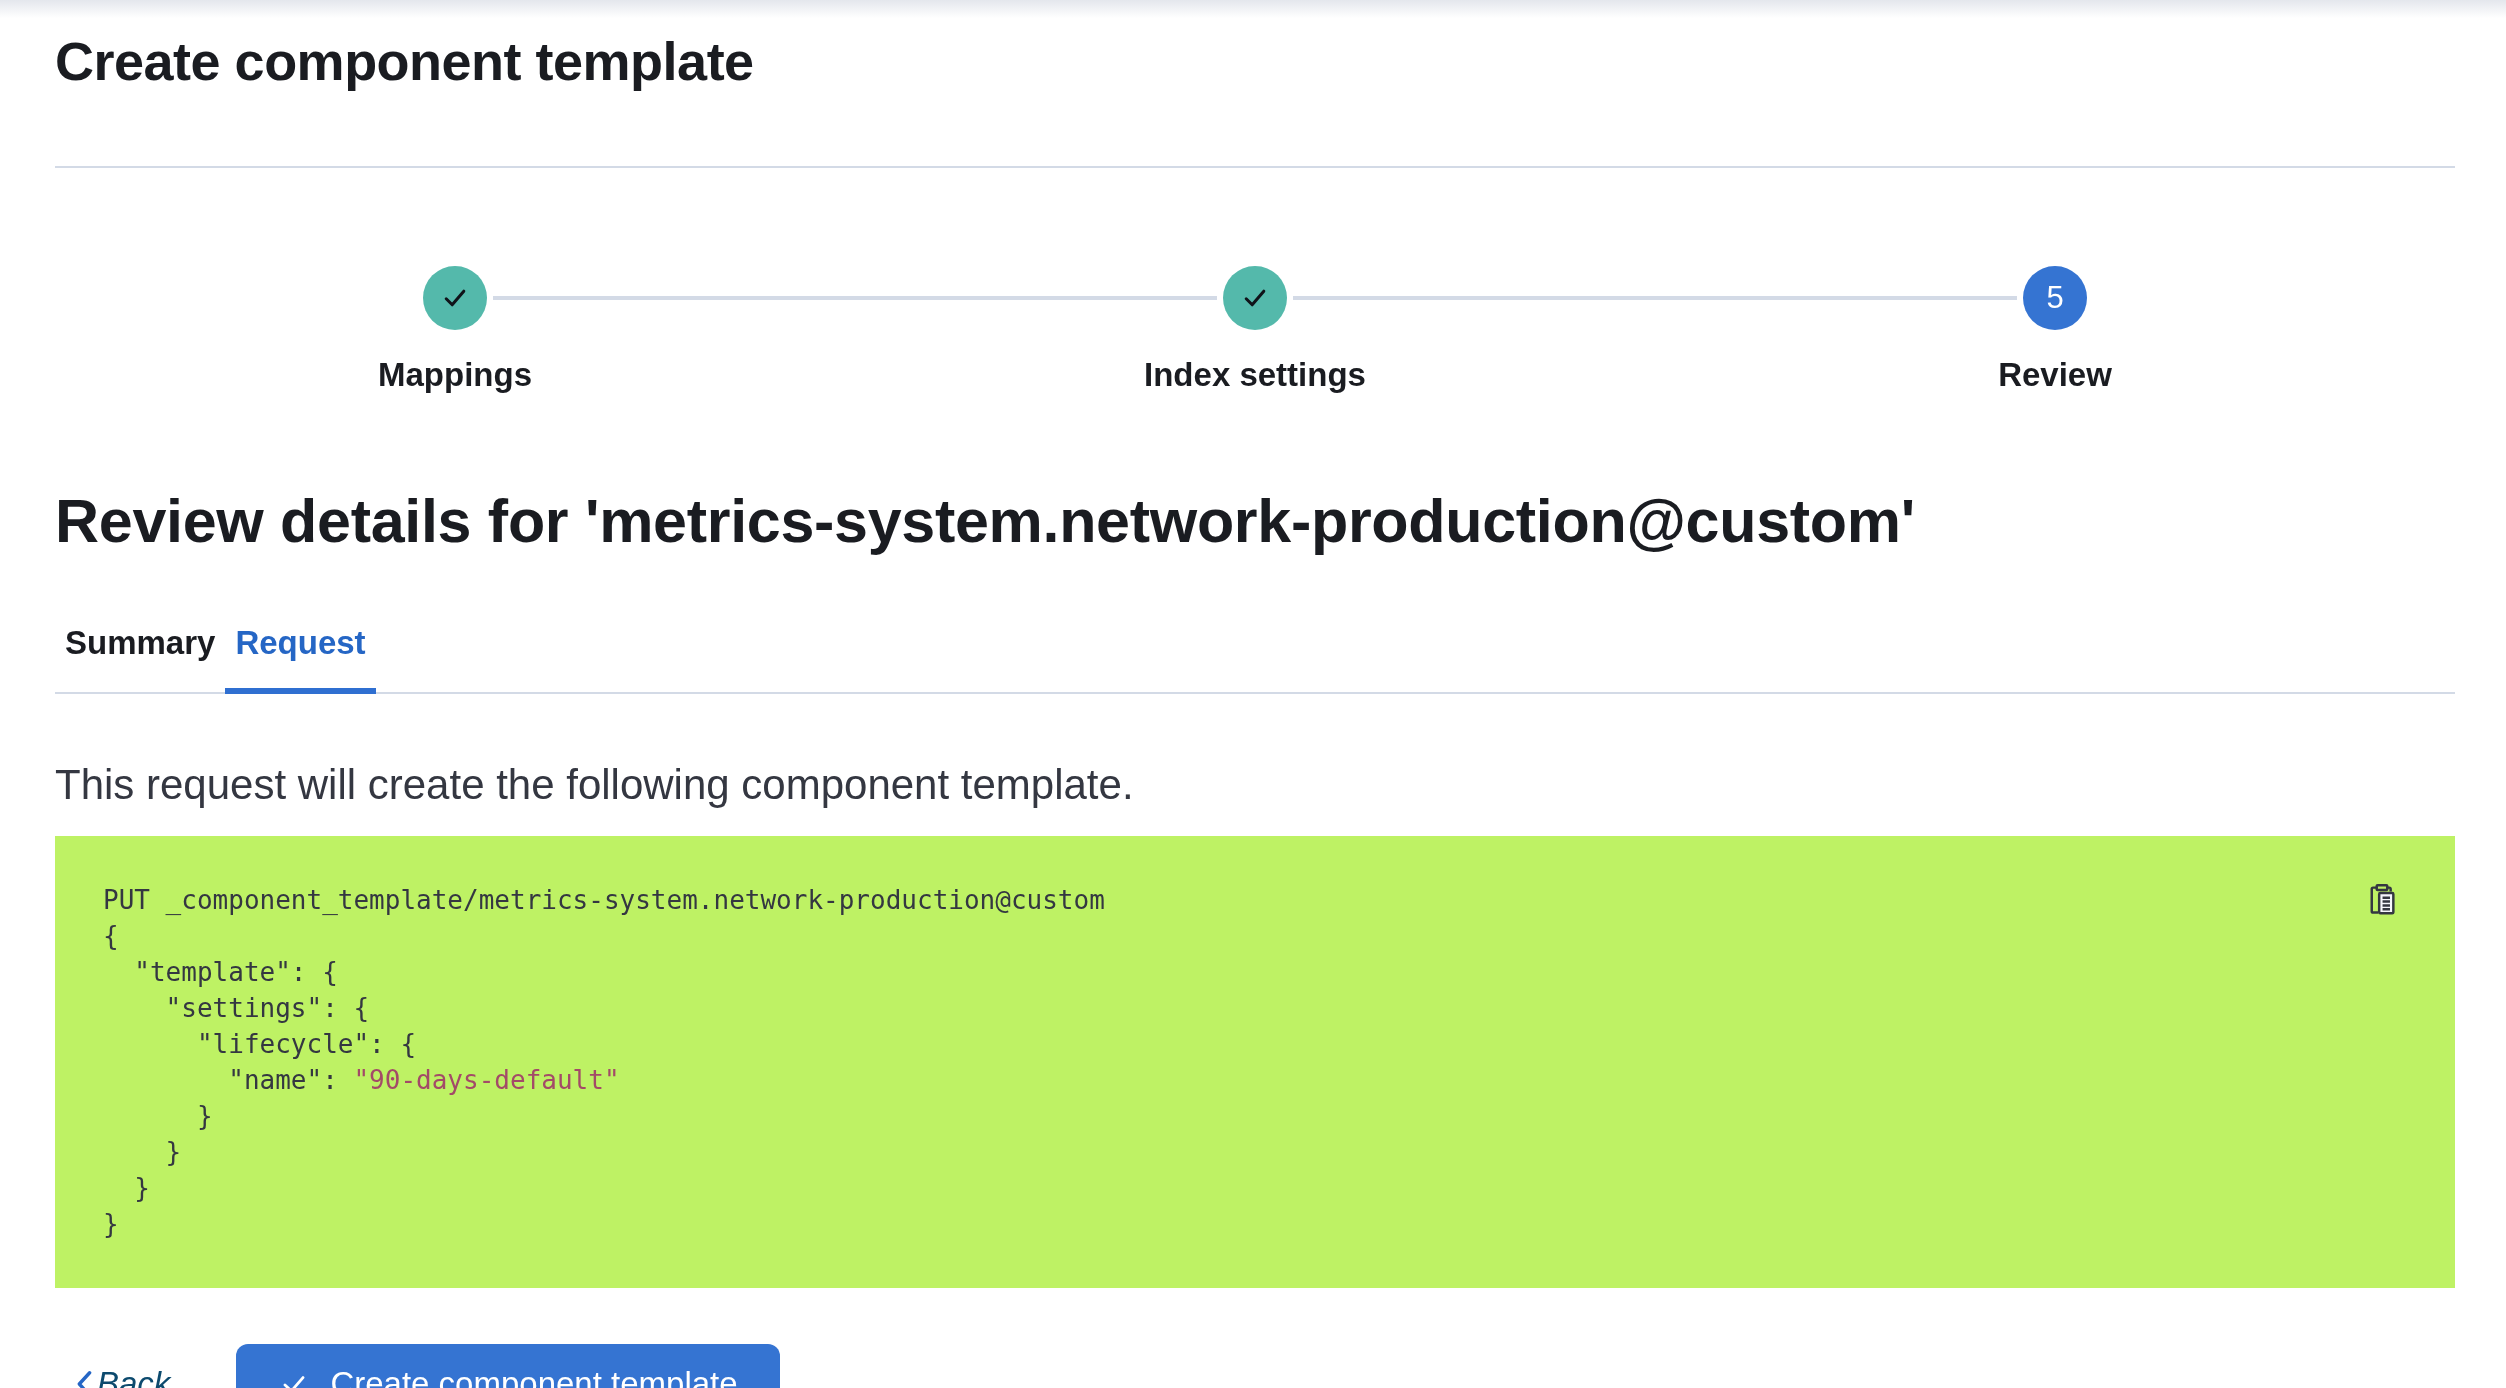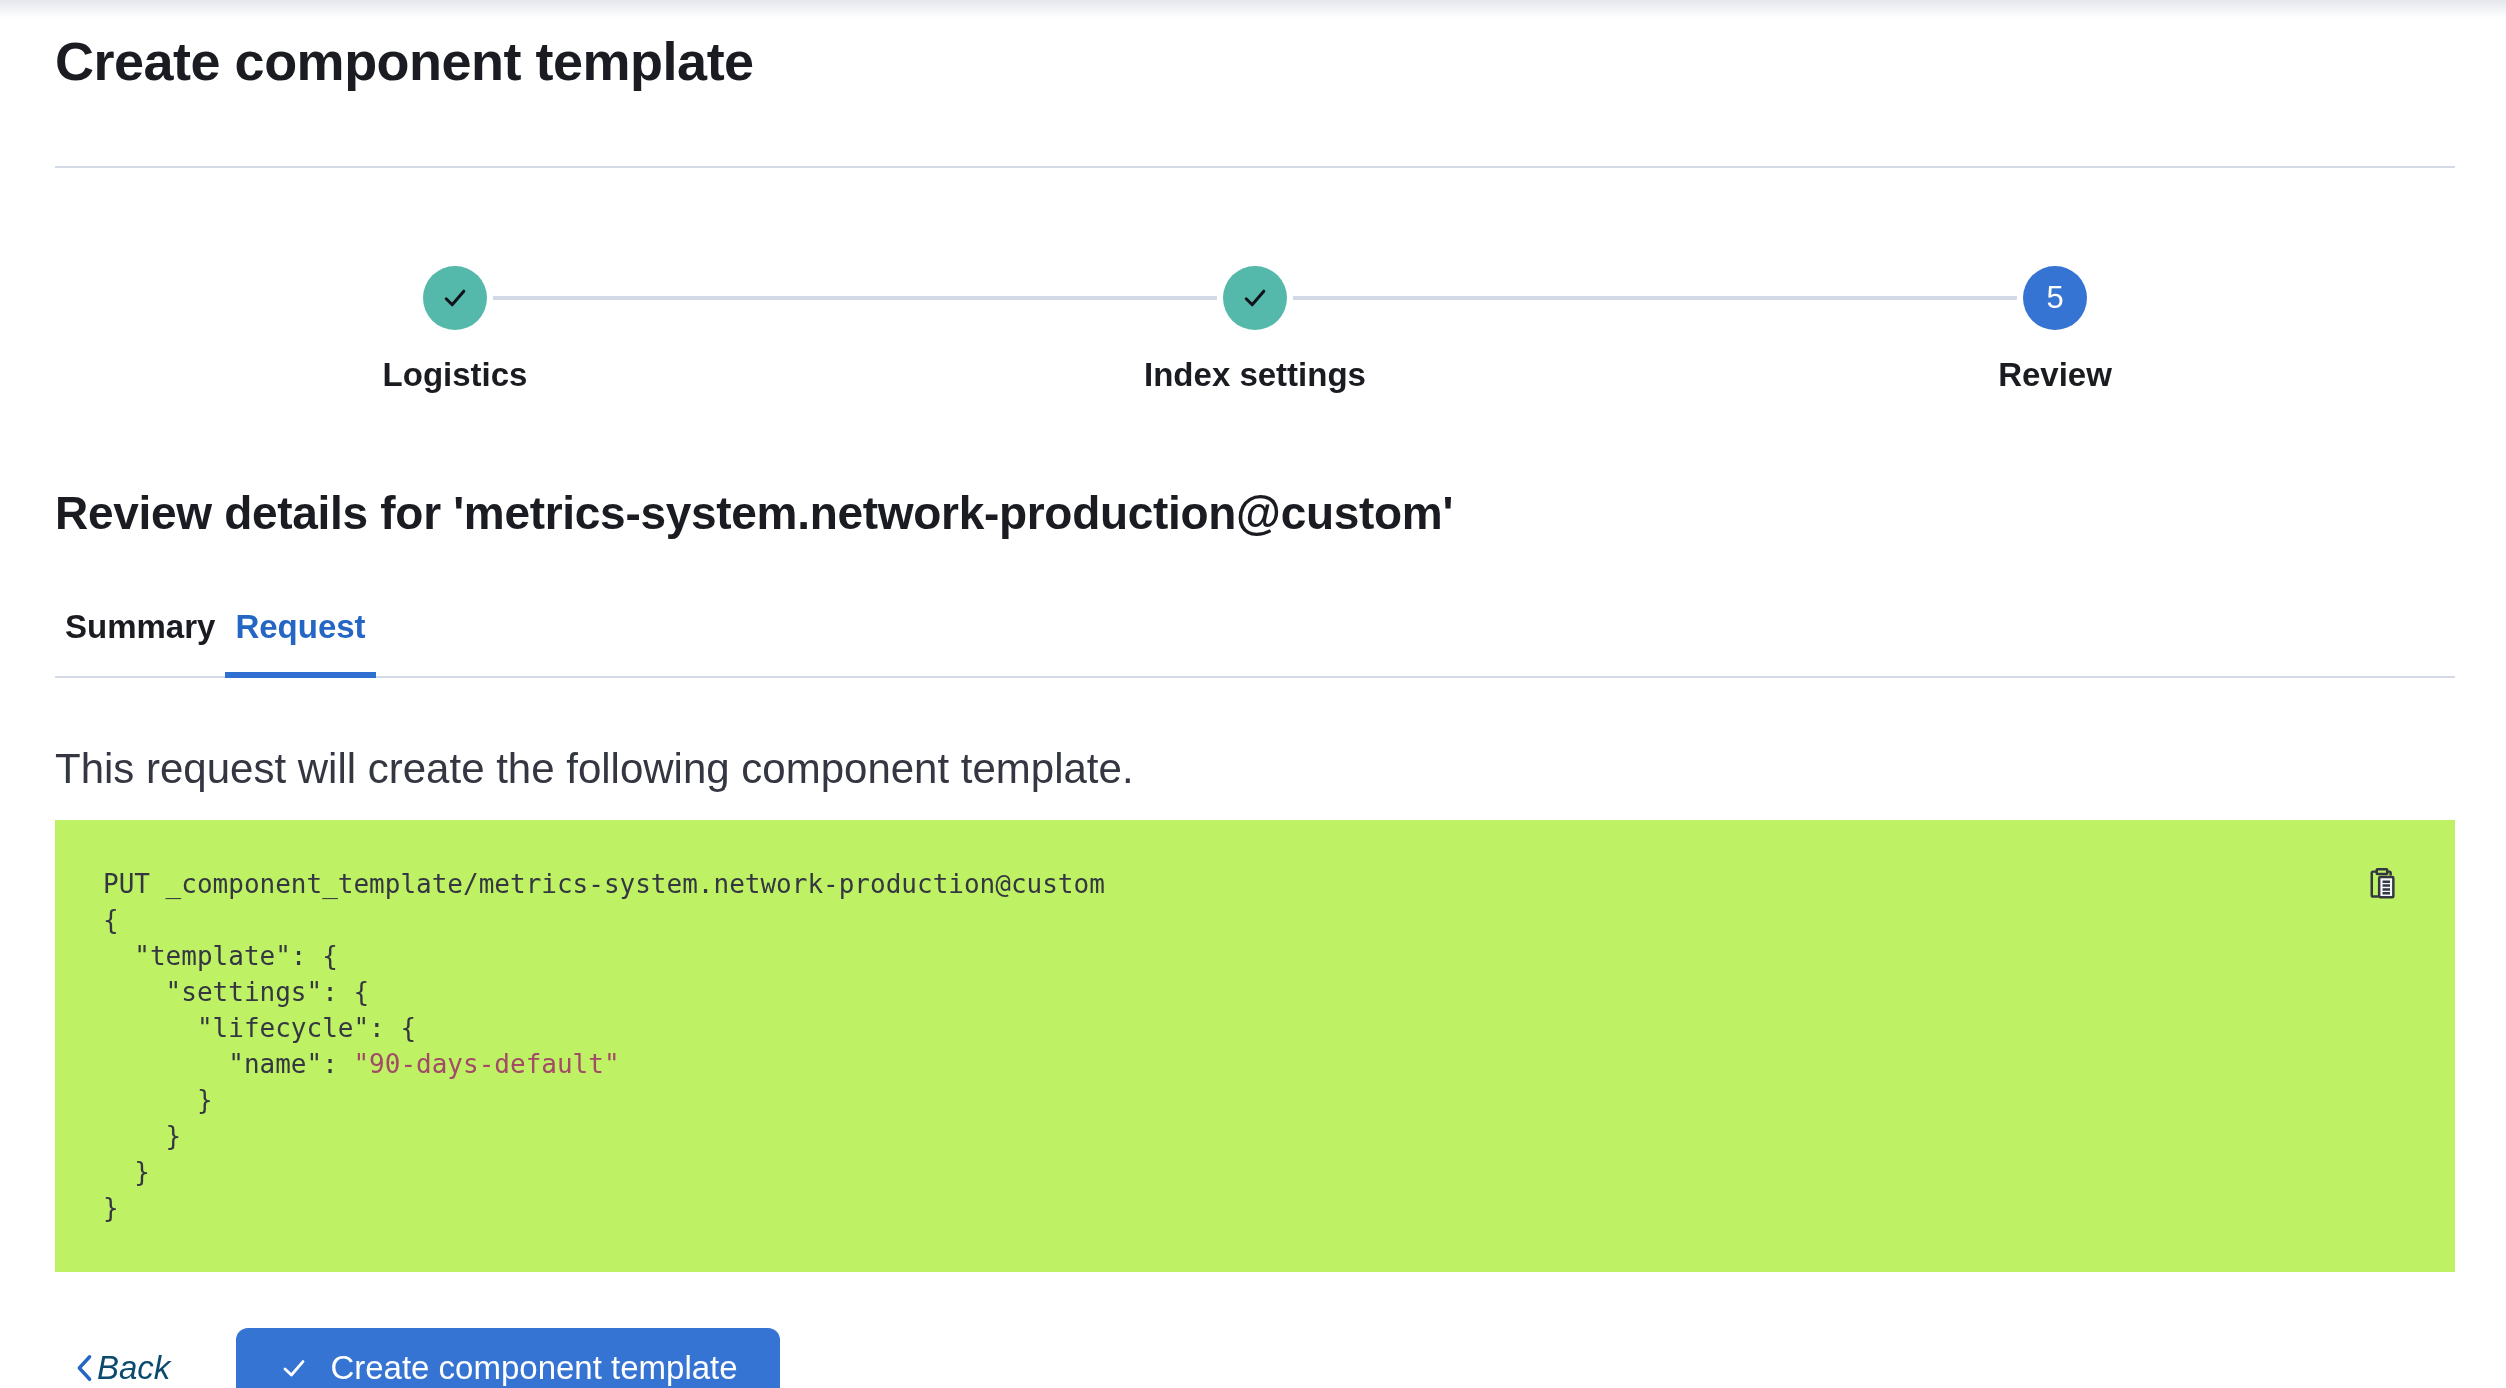--- a/index.html
+++ b/index.html
@@ -42,21 +42,21 @@
     display: flex; align-items: center; justify-content: center;
     position: relative; z-index: 1;
   }
   .step-circle.complete { background: #54b9ab; }
   .step-circle.current { background: #3574d2; color: #ffffff; font-size: 31px; font-weight: 500; }
   .step-label { margin-top: 26px; font-size: 33px; font-weight: 700; color: #1a1c21; }
   .step-label.underlined { text-decoration: underline; text-underline-offset: 6px; text-decoration-thickness: 3px; }
 
   h2.review-heading {
     margin-top: 92px;
-    font-size: 46px; font-weight: 700; letter-spacing: -0.3px; color: #1a1c21;
+    font-size: 61px; font-weight: 700; letter-spacing: -0.3px; color: #1a1c21;
   }
 
   
   .tabs { display: flex; margin-top: 68px; border-bottom: 2px solid #d3dae6; }
   .tab {
     font-size: 33px; font-weight: 700; padding: 0 10px 26px 10px;
     margin-bottom: -2px; color: #1a1c21; cursor: pointer; border-bottom: 6px solid transparent;
   }
   .tab.active { color: #2566c5; border-bottom-color: #2f6fd1; }
 
@@ -110,21 +110,21 @@
 
   <hr class="title-rule">
 
   <div class="stepper" id="stepper">
       <div class="step">
         <div class="step-circle complete">
           <svg width="32" height="32" viewBox="0 0 16 16" fill="none">
             <path d="M3.6 8.4 L6.6 11.4 L12.4 4.6" stroke="#101319" stroke-width="1.5" stroke-linecap="round" stroke-linejoin="round"></path>
           </svg>
         </div>
-        <div class="step-label">Logistics</div>
+        <div class="step-label">Mappings</div>
       </div>
       <div class="step">
         <div class="step-circle complete">
           <svg width="32" height="32" viewBox="0 0 16 16" fill="none">
             <path d="M3.6 8.4 L6.6 11.4 L12.4 4.6" stroke="#101319" stroke-width="1.5" stroke-linecap="round" stroke-linejoin="round"></path>
           </svg>
         </div>
         <div class="step-label">Index settings</div>
       </div>
       <div class="step">

